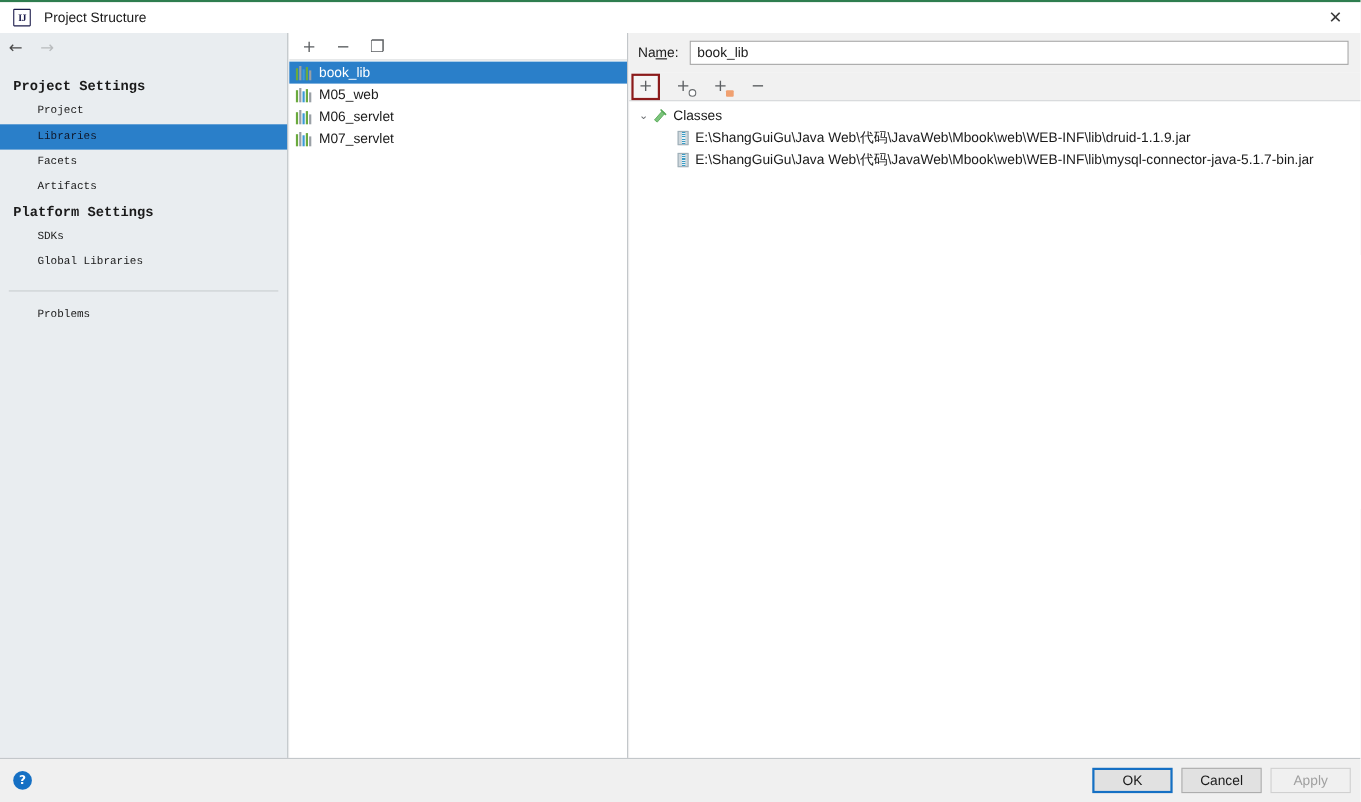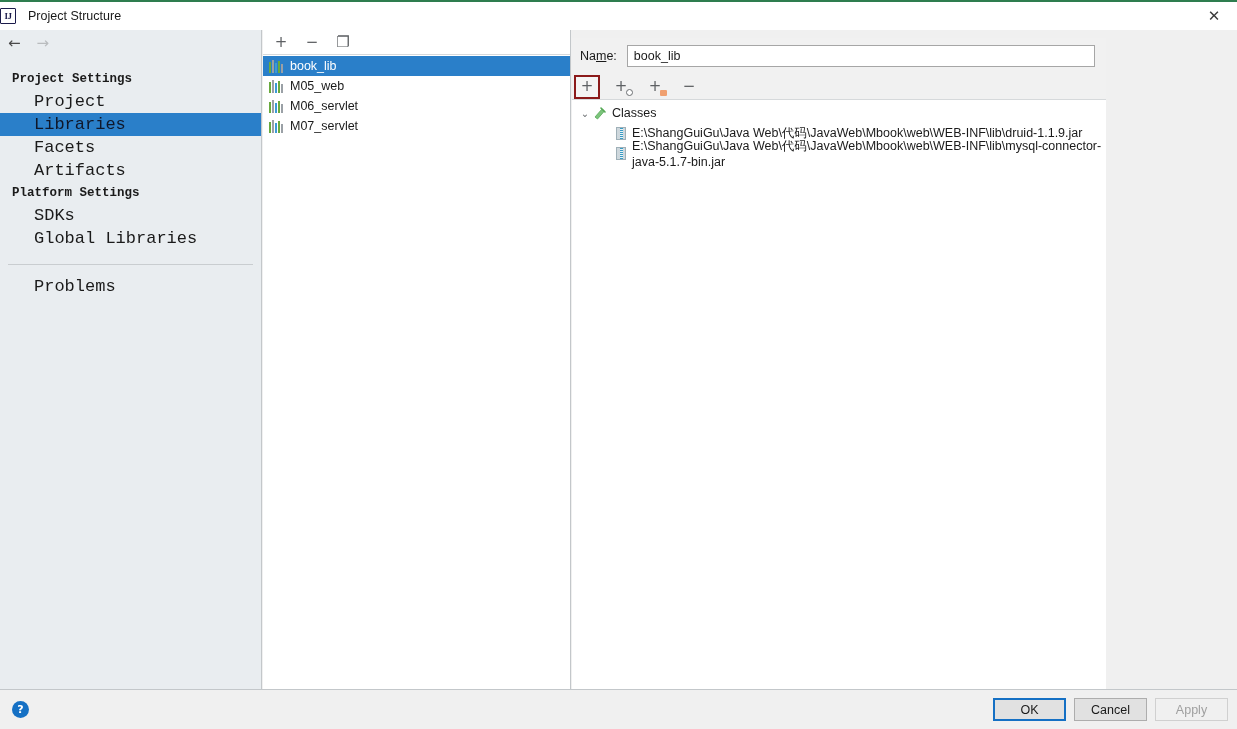--- a/index.html
+++ b/index.html
@@ -22,20 +22,21 @@
   }
 
   
   .titlebar {
     position: absolute; top: 0; left: 0;
     width: 1237px; height: 28px;
     background: #ffffff;
     display: flex; align-items: center;
   }
   .title-icon {
+    margin-left: 12px;
     width: 16px; height: 16px;
     background: #ffffff;
     border: 1.6px solid #1b1b4b;
     border-radius: 1px;
     display: flex; align-items: center; justify-content: center;
     font-size: 9px; font-weight: bold;
     color: #1b1b4b;
     letter-spacing: -0.5px;
     font-family: "Liberation Serif", serif;
   }
@@ -73,21 +74,21 @@
   .arrow.disabled { color: #b9bcbe; }
 
   .nav-list { margin-top: 12px; font-family: Liberation Mono, monospace; }
   .nav-group-title {
     font-weight: bold;
     font-size: 12.5px;
     padding: 4px 0 4px 12px;
     color: #1a1a1a;
   }
   .nav-item {
-    font-size: 17px;
+    font-size: 10px;
     padding: 4px 0 4px 34px;
     color: #1a1a1a;
     height: 23px;
     line-height: 15px;
   }
   .nav-item.selected {
     background: #2a7fc9;
     color: #0f172a;
   }
   .nav-divider {
@@ -141,22 +142,22 @@
     border-radius: 0;
   }
   .lib-icon i:nth-child(1) { height: 11px; background: #6aaa3e; }
   .lib-icon i:nth-child(2) { height: 13px; background: #9aa0a6; }
   .lib-icon i:nth-child(3) { height: 10px; background: #3d9bd6; }
   .lib-icon i:nth-child(4) { height: 12px; background: #6aaa3e; }
   .lib-icon i:nth-child(5) { height: 9px;  background: #9aa0a6; }
 
   
   .rightpanel {
-    position: absolute; left: 572px; top: 36px;
-    width: 534px; height: 661px;
+    position: absolute; left: 572px; top: 28px;
+    width: 665px; height: 661px;
     background: #ffffff;
   }
   .name-row {
     height: 36px;
     display: flex; align-items: center;
     padding: 0 11px 0 8px;
     background: #f1f1f1;
   }
   .name-label {
     font-size: 12.5px;

